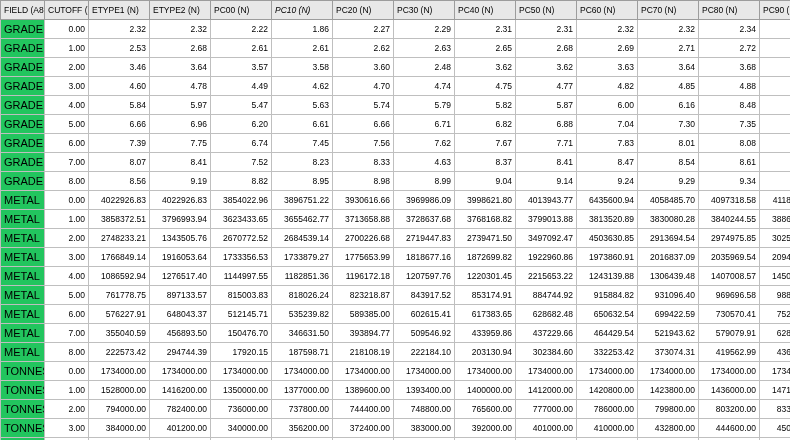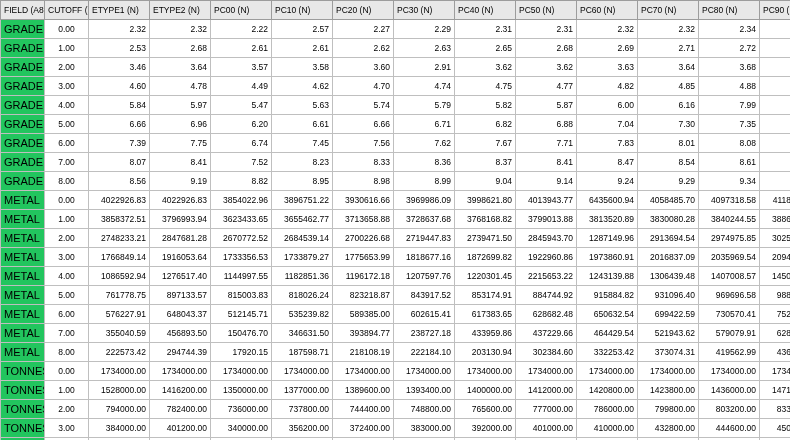--- a/index.html
+++ b/index.html
@@ -39,29 +39,30 @@
   tr.header td {
     background: #e8e8e8;
     font-size: 8.5px;
     text-align: left;
     border: 1px solid #9c9c9c;
   }
   td.hl-header {
     background: #f4b183;
     border: 1px solid #7f5f3f;
     font-weight: normal;
+    font-style: italic;
   }
   
   td.label {
     background: #22c55e;
     text-align: left;
     font-size: 11px;
   }
   td.cutoff {
-    text-align: center;
+    text-align: right;
     font-size: 8.5px;
     background: #ffffff;
   }
   td.num {
     text-align: right;
     font-size: 8.5px;
   }
   td.sel {
     border: 2px solid #2a5d8f;
     padding: 0 2px;
@@ -109,21 +110,21 @@
           <td>PC70 (N)</td>
           <td>PC80 (N)</td>
           <td>PC90 (N)</td>
         </tr>
         <tr>
           <td class="label">GRADE</td>
           <td class="cutoff">0.00</td>
           <td class="num">2.32</td>
           <td class="num">2.32</td>
           <td class="num">2.22</td>
-          <td class="num">2.57</td>
+          <td class="num">1.86</td>
           <td class="num">2.27</td>
           <td class="num">2.29</td>
           <td class="num">2.31</td>
           <td class="num">2.31</td>
           <td class="num">2.32</td>
           <td class="num">2.32</td>
           <td class="num">2.34</td>
           <td class="num">2.36</td>
         </tr>
         <tr>
@@ -143,21 +144,21 @@
           <td class="num">2.74</td>
         </tr>
         <tr>
           <td class="label">GRADE</td>
           <td class="cutoff">2.00</td>
           <td class="num">3.46</td>
           <td class="num">3.64</td>
           <td class="num">3.57</td>
           <td class="num">3.58</td>
           <td class="num">3.60</td>
-          <td class="num">2.91</td>
+          <td class="num">2.48</td>
           <td class="num">3.62</td>
           <td class="num">3.62</td>
           <td class="num">3.63</td>
           <td class="num">3.64</td>
           <td class="num">3.68</td>
           <td class="num">3.72</td>
         </tr>
         <tr>
           <td class="label">GRADE</td>
           <td class="cutoff">3.00</td>
@@ -180,21 +181,21 @@
           <td class="num">5.84</td>
           <td class="num">5.97</td>
           <td class="num">5.47</td>
           <td class="num">5.63</td>
           <td class="num">5.74</td>
           <td class="num">5.79</td>
           <td class="num">5.82</td>
           <td class="num">5.87</td>
           <td class="num">6.00</td>
           <td class="num">6.16</td>
-          <td class="num">7.99</td>
+          <td class="num">8.48</td>
           <td class="num">6.40</td>
         </tr>
         <tr>
           <td class="label">GRADE</td>
           <td class="cutoff">5.00</td>
           <td class="num">6.66</td>
           <td class="num">6.96</td>
           <td class="num">6.20</td>
           <td class="num">6.61</td>
           <td class="num">6.66</td>
@@ -223,21 +224,21 @@
           <td class="num">8.12</td>
         </tr>
         <tr>
           <td class="label">GRADE</td>
           <td class="cutoff">7.00</td>
           <td class="num">8.07</td>
           <td class="num">8.41</td>
           <td class="num">7.52</td>
           <td class="num">8.23</td>
           <td class="num">8.33</td>
-          <td class="num">8.36</td>
+          <td class="num">4.63</td>
           <td class="num">8.37</td>
           <td class="num">8.41</td>
           <td class="num">8.47</td>
           <td class="num">8.54</td>
           <td class="num">8.61</td>
           <td class="num">8.69</td>
         </tr>
         <tr>
           <td class="label">GRADE</td>
           <td class="cutoff">8.00</td>
@@ -283,28 +284,28 @@
           <td class="num">3799013.88</td>
           <td class="num">3813520.89</td>
           <td class="num">3830080.28</td>
           <td class="num">3840244.55</td>
           <td class="num">3886032.63</td>
         </tr>
         <tr>
           <td class="label">METAL</td>
           <td class="cutoff">2.00</td>
           <td class="num">2748233.21</td>
-          <td class="num">2847681.28</td>
+          <td class="num">1343505.76</td>
           <td class="num">2670772.52</td>
           <td class="num">2684539.14</td>
           <td class="num">2700226.68</td>
           <td class="num">2719447.83</td>
           <td class="num">2739471.50</td>
-          <td class="num">2845943.70</td>
-          <td class="num">1287149.96</td>
+          <td class="num">3497092.47</td>
+          <td class="num">4503630.85</td>
           <td class="num">2913694.54</td>
           <td class="num">2974975.85</td>
           <td class="num">3025740.10</td>
         </tr>
         <tr>
           <td class="label">METAL</td>
           <td class="cutoff">3.00</td>
           <td class="num">1766849.14</td>
           <td class="num">1916053.64</td>
           <td class="num">1733356.53</td>
@@ -367,21 +368,21 @@
           <td class="num">752317.81</td>
         </tr>
         <tr>
           <td class="label">METAL</td>
           <td class="cutoff">7.00</td>
           <td class="num">355040.59</td>
           <td class="num">456893.50</td>
           <td class="num">150476.70</td>
           <td class="num">346631.50</td>
           <td class="num">393894.77</td>
-          <td class="num">238727.18</td>
+          <td class="num">509546.92</td>
           <td class="num">433959.86</td>
           <td class="num">437229.66</td>
           <td class="num">464429.54</td>
           <td class="num">521943.62</td>
           <td class="num">579079.91</td>
           <td class="num">628280.17</td>
         </tr>
         <tr>
           <td class="label">METAL</td>
           <td class="cutoff">8.00</td>

